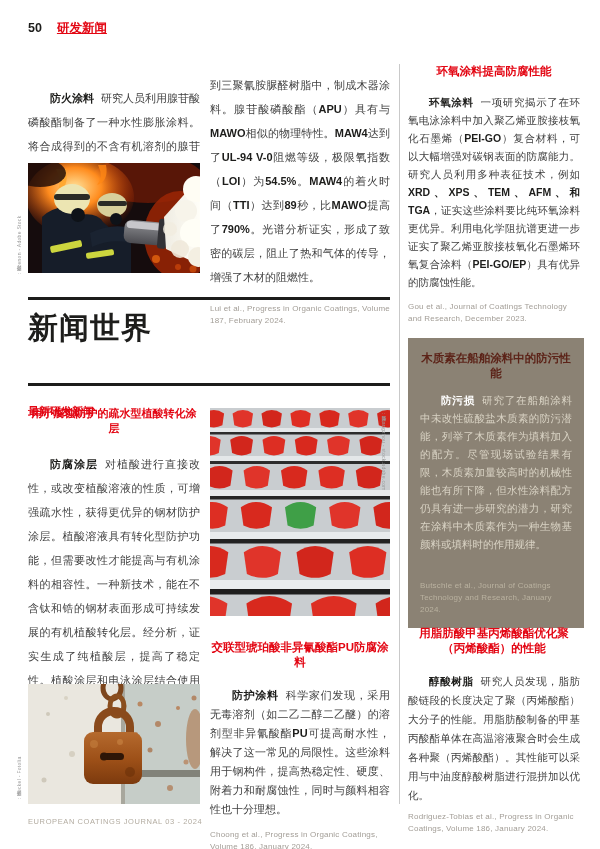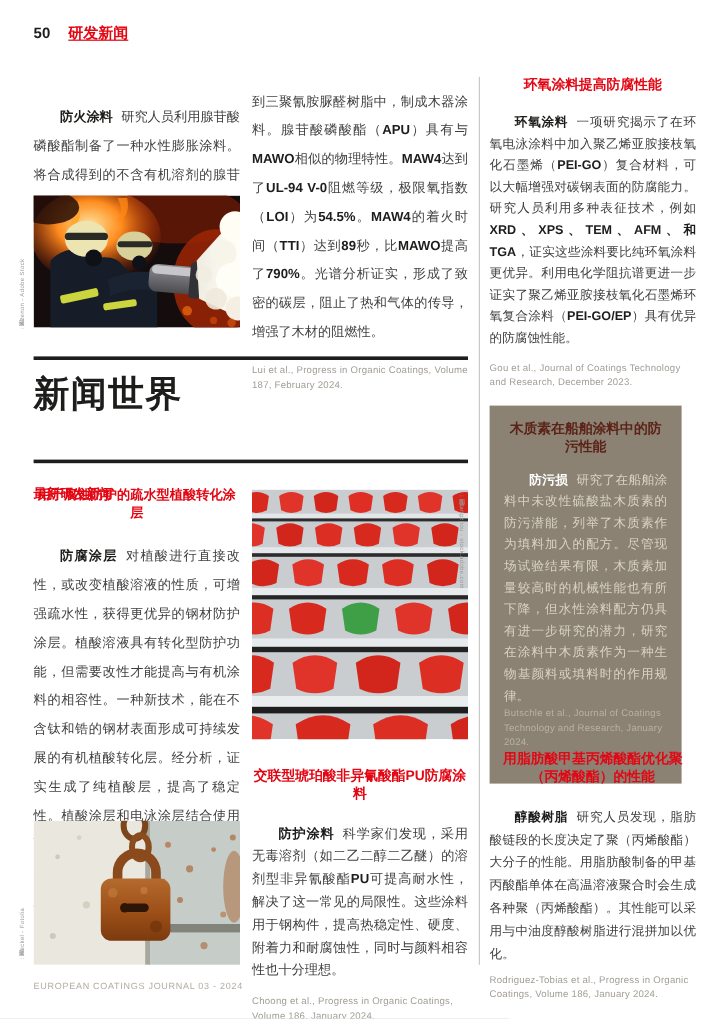--- a/index.html
+++ b/index.html
@@ -21,25 +21,25 @@
   .lead{font-weight:bold;color:#1d1d1b;margin-right:7px;}
   .body-text b{color:#1d1d1b;}
   .citation{font-size:8px;line-height:12px;color:#a29d96;letter-spacing:.2px;}
   
   .hr-thick{height:3px;background:#1d1d1b;}
   .v-divider{width:1px;background:#c9c9c9;}
   
   .nw-title{font-size:30px;font-weight:bold;color:#1d1d1b;letter-spacing:1px;}
   .nw-sub{font-size:11px;font-weight:bold;color:#e30613;margin-top:44px;}
   
-  .tan-box{background:#8b8274;padding:13px 12px 28px 12px;box-sizing:border-box;width:160px;}
+  .tan-box{background:#8b8274;padding:13px 12px 12px 12px;box-sizing:border-box;width:176px;}
   .tan-box .red-title{color:#5c2318;}
   .tan-box .body-text{color:#d9d3c4;font-size:10.5px;line-height:18px;}
   .tan-box .lead{color:#ffffff;}
-  .tan-box .citation{color:#bab2a0;margin-top:0;}
+  .tan-box .citation{color:#bab2a0;margin-top:27px;}
   
   .rc .body-text{font-size:10.5px;line-height:18px;}
   
   .credit{font-size:5px;color:#9b9b9b;writing-mode:vertical-rl;transform:rotate(180deg);letter-spacing:.3px;white-space:nowrap;}
   .footer{font-size:7.5px;color:#b3aca1;letter-spacing:.6px;}
   svg{display:block;}
 </style>
 </head>
 <body>
 

